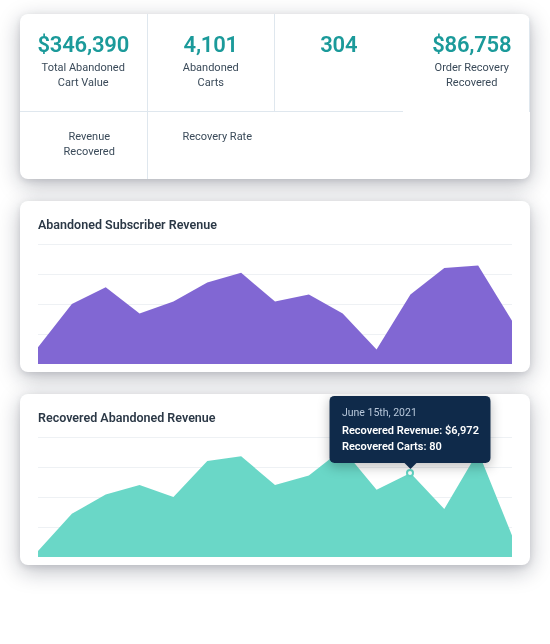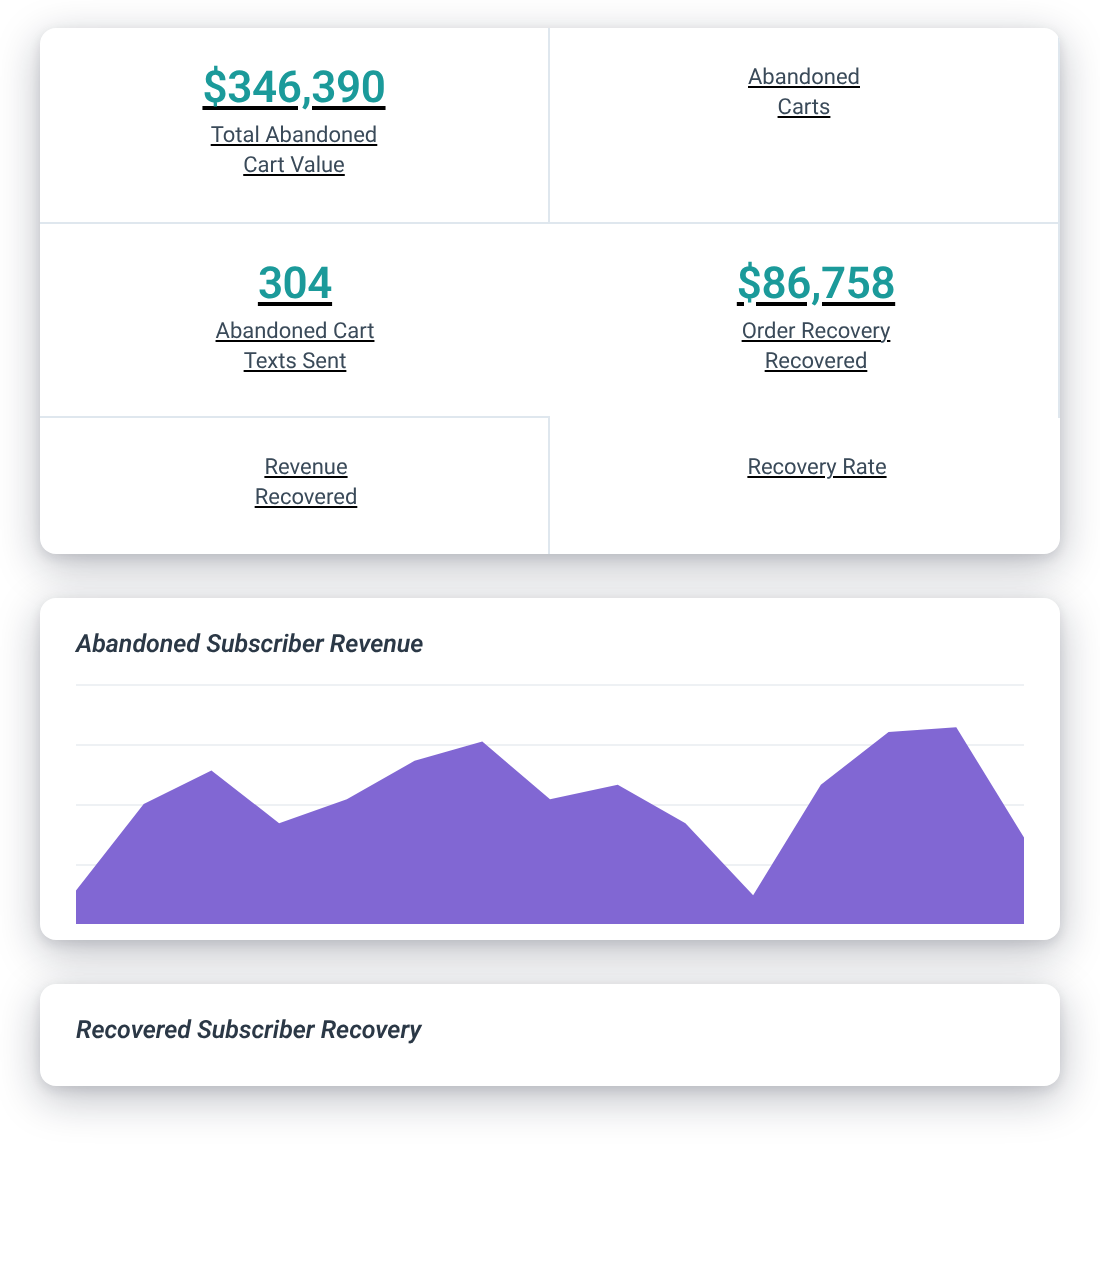--- a/index.html
+++ b/index.html
@@ -12,22 +12,21 @@
   .card {
     background: #fff;
     border-radius: 8px;
     box-shadow: 0 6px 22px rgba(15, 23, 42, 0.28), 0 2px 6px rgba(15,23,42,0.10);
     margin-bottom: 22px;
     overflow: hidden;
   }
   
   .metrics {
     display: grid;
-    grid-template-columns: repeat(2, 1fr);
-    text-decoration: underline;
+    grid-template-columns: repeat(4, 1fr);
   }
   .metric {
     padding: 18px 10px 20px;
     text-align: center;
     border-right: 1px solid #dfe7ee;
     border-bottom: 1px solid #dfe7ee;
   }
   .metric:nth-child(3n) { border-right: none; }
   .metric:nth-last-child(-n+3) { border-bottom: none; margin-left: 12px; }
   .metric-value {
@@ -43,21 +42,20 @@
     line-height: 1.35;
     white-space: pre-line;
   }
   
   .chart-card { padding: 16px 18px 8px; }
   .chart-title {
     color: #2b3846;
     font-size: 12.5px;
     font-weight: 600;
     margin-bottom: 12px;
-    font-style: italic;
   }
   .chart-wrap {
     position: relative;
     height: 120px;
     width: 100%;
   }
   .gridline {
     position: absolute;
     left: 0; right: 0;
     border-top: 1px solid #eef1f4;
@@ -102,27 +100,26 @@
 <body>
 
 <div class="card">
   <div class="metrics">
     <div class="metric">
       <div class="metric-value">$346,390</div>
       <div class="metric-label">Total Abandoned
 Cart Value</div>
     </div>
     <div class="metric">
+      <div class="metric-value">4,101</div>
       <div class="metric-label">Abandoned
 Carts</div>
     </div>
     <div class="metric">
       <div class="metric-value">304</div>
-      <div class="metric-label">Abandoned Cart
-Texts Sent</div>
     </div>
     <div class="metric">
       <div class="metric-value">$86,758</div>
       <div class="metric-label">Order Recovery
 Recovered</div>
     </div>
     <div class="metric">
       <div class="metric-label">Revenue
 Recovered</div>
     </div>
@@ -139,14 +136,29 @@
       <div class="gridline" style="top: 30px;"></div>
       <div class="gridline" style="top: 60px;"></div>
       <div class="gridline" style="top: 90px;"></div>
       <svg class="area" viewBox="0 0 474 120" preserveAspectRatio="none">
         <path d="M 0 120 L 0.00 103.20 L 33.86 60.00 L 67.71 43.20 L 101.57 69.60 L 135.43 57.60 L 169.29 38.40 L 203.14 28.80 L 237.00 57.60 L 270.86 50.40 L 304.71 69.60 L 338.57 105.60 L 372.43 50.40 L 406.29 24.00 L 440.14 21.60 L 474.00 76.80 L 474 120 Z" fill="#7a5fd1" fill-opacity="0.95"></path>
       </svg>
     </div>
 </div>
 
 <div class="card chart-card">
-  <div class="chart-title">Recovered Subscriber Recovery</div>
+  <div class="chart-title">Recovered Abandoned Revenue</div>
+  <div class="chart-wrap" id="chart-recovered">
+    <div class="tooltip" id="tt" style="left: 372.429px; top: 26px;">
+      <div class="tt-date">June 15th, 2021</div>
+      <div class="tt-line">Recovered Revenue: $6,972</div>
+      <div class="tt-line">Recovered Carts: 80</div>
+    </div>
+    <div class="hover-point" id="hp" style="left: 372.429px; top: 36px;"></div>
+  <div class="gridline" style="top: 0px;"></div>
+      <div class="gridline" style="top: 30px;"></div>
+      <div class="gridline" style="top: 60px;"></div>
+      <div class="gridline" style="top: 90px;"></div>
+      <svg class="area" viewBox="0 0 474 120" preserveAspectRatio="none">
+        <path d="M 0 120 L 0.00 114.00 L 33.86 76.80 L 67.71 57.60 L 101.57 48.00 L 135.43 60.00 L 169.29 24.00 L 203.14 19.20 L 237.00 48.00 L 270.86 38.40 L 304.71 12.00 L 338.57 52.80 L 372.43 36.00 L 406.29 72.00 L 440.14 14.40 L 474.00 98.40 L 474 120 Z" fill="#62d5c4" fill-opacity="0.95"></path>
+      </svg>
+    </div>
 </div>
 
 </body></html>

